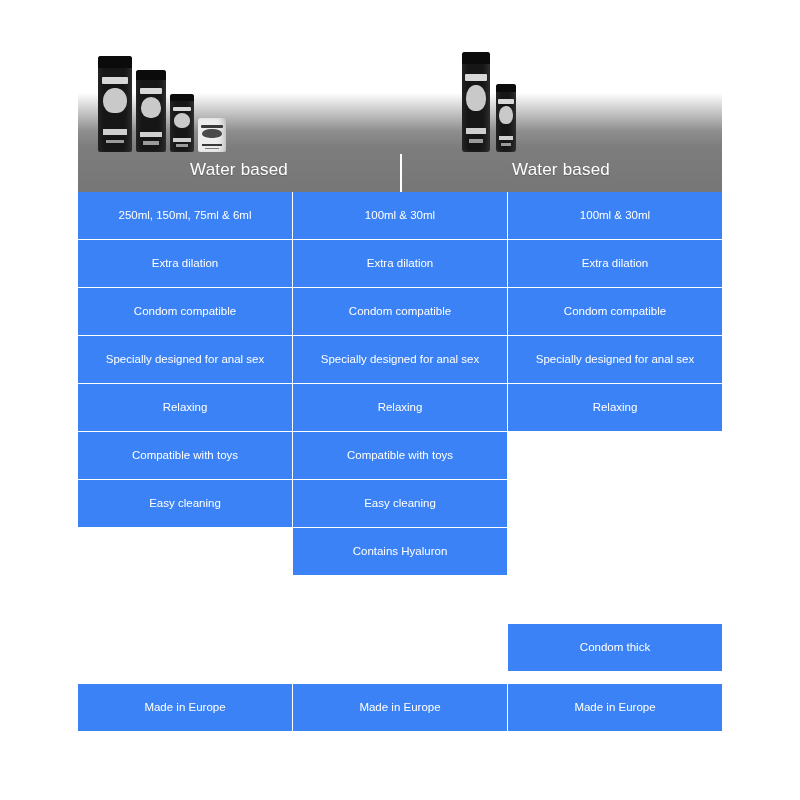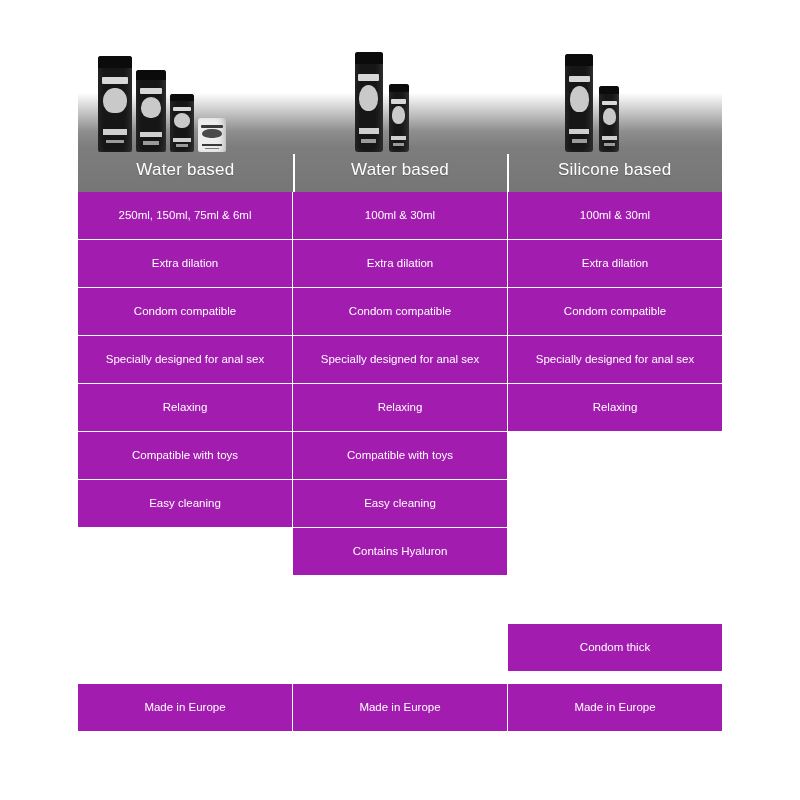--- a/index.html
+++ b/index.html
@@ -149,21 +149,21 @@
     display: flex;
     height: 47px;
     margin-bottom: 1px;
   }
   .cell {
     flex: 1 1 0;
     margin-right: 1px;
     display: flex;
     align-items: center;
     justify-content: center;
-    background: #a21caf;
+    background: #3b82f6;
     color: #ffffff;
     font-size: 11.5px;
     text-align: center;
     line-height: 1.2;
     padding: 0 6px;
     box-sizing: border-box;
   }
   .cell:last-child { margin-right: 0; }
   .cell.empty {
     background: transparent;
@@ -228,39 +228,20 @@
           <div class="cap"></div>
           <div class="label-top"></div>
           <div class="label-face"></div>
           <div class="label-bar"></div>
           <div class="label-sub"></div>
         </div>
       </div>
       <div class="col-title">Water based</div>
     </div>
 
-    <div class="col-header">
-      <div class="art">
-        <div class="pack bottle" style="left:58px;width:28px;height:98px;">
-          <div class="cap"></div>
-          <div class="label-top"></div>
-          <div class="label-face"></div>
-          <div class="label-bar"></div>
-          <div class="label-sub"></div>
-        </div>
-        <div class="pack bottle" style="left:92px;width:20px;height:66px;">
-          <div class="cap"></div>
-          <div class="label-top"></div>
-          <div class="label-face"></div>
-          <div class="label-bar"></div>
-          <div class="label-sub"></div>
-        </div>
-      </div>
-      <div class="col-title">Silicone based</div>
-    </div>
 
   </div>
 
   <div class="grid">
 
     <div class="row">
       <div class="cell">250ml, 150ml, 75ml &amp; 6ml</div>
       <div class="cell">100ml &amp; 30ml</div>
       <div class="cell">100ml &amp;  30ml</div>
     </div>

